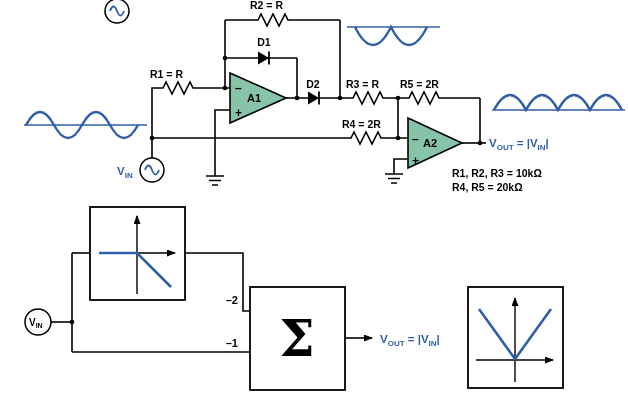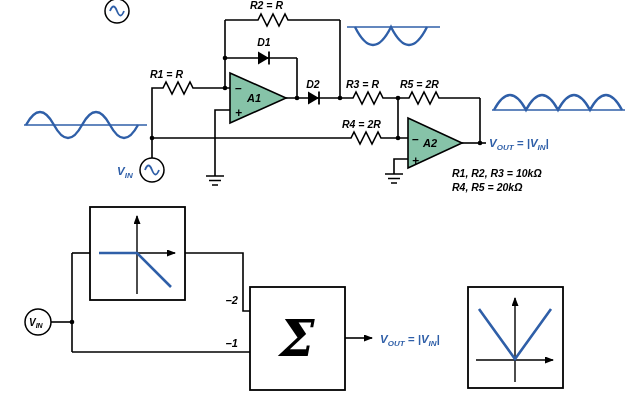--- a/index.html
+++ b/index.html
@@ -1,18 +1,18 @@
 <!DOCTYPE html>
 <html><head>
 <meta charset="utf-8">
 <style>
   html,body{margin:0;padding:0;background:#ffffff;}
   .figure-wrap{
     width:628px;height:403px;position:relative;background:#ffffff;
-    font-family:"Liberation Sans",sans-serif;overflow:hidden;font-style:italic;
+    font-family:"Liberation Sans",sans-serif;overflow:hidden;
   }
   svg text{
     font-family:"Liberation Sans",sans-serif;
     font-weight:bold;
     fill:#000000;
   }
   svg text.blue, svg tspan.blue{ fill:#2f5fa8; }
   svg text.sigma{
     font-family:"DejaVu Serif",serif;
     font-weight:bold;

